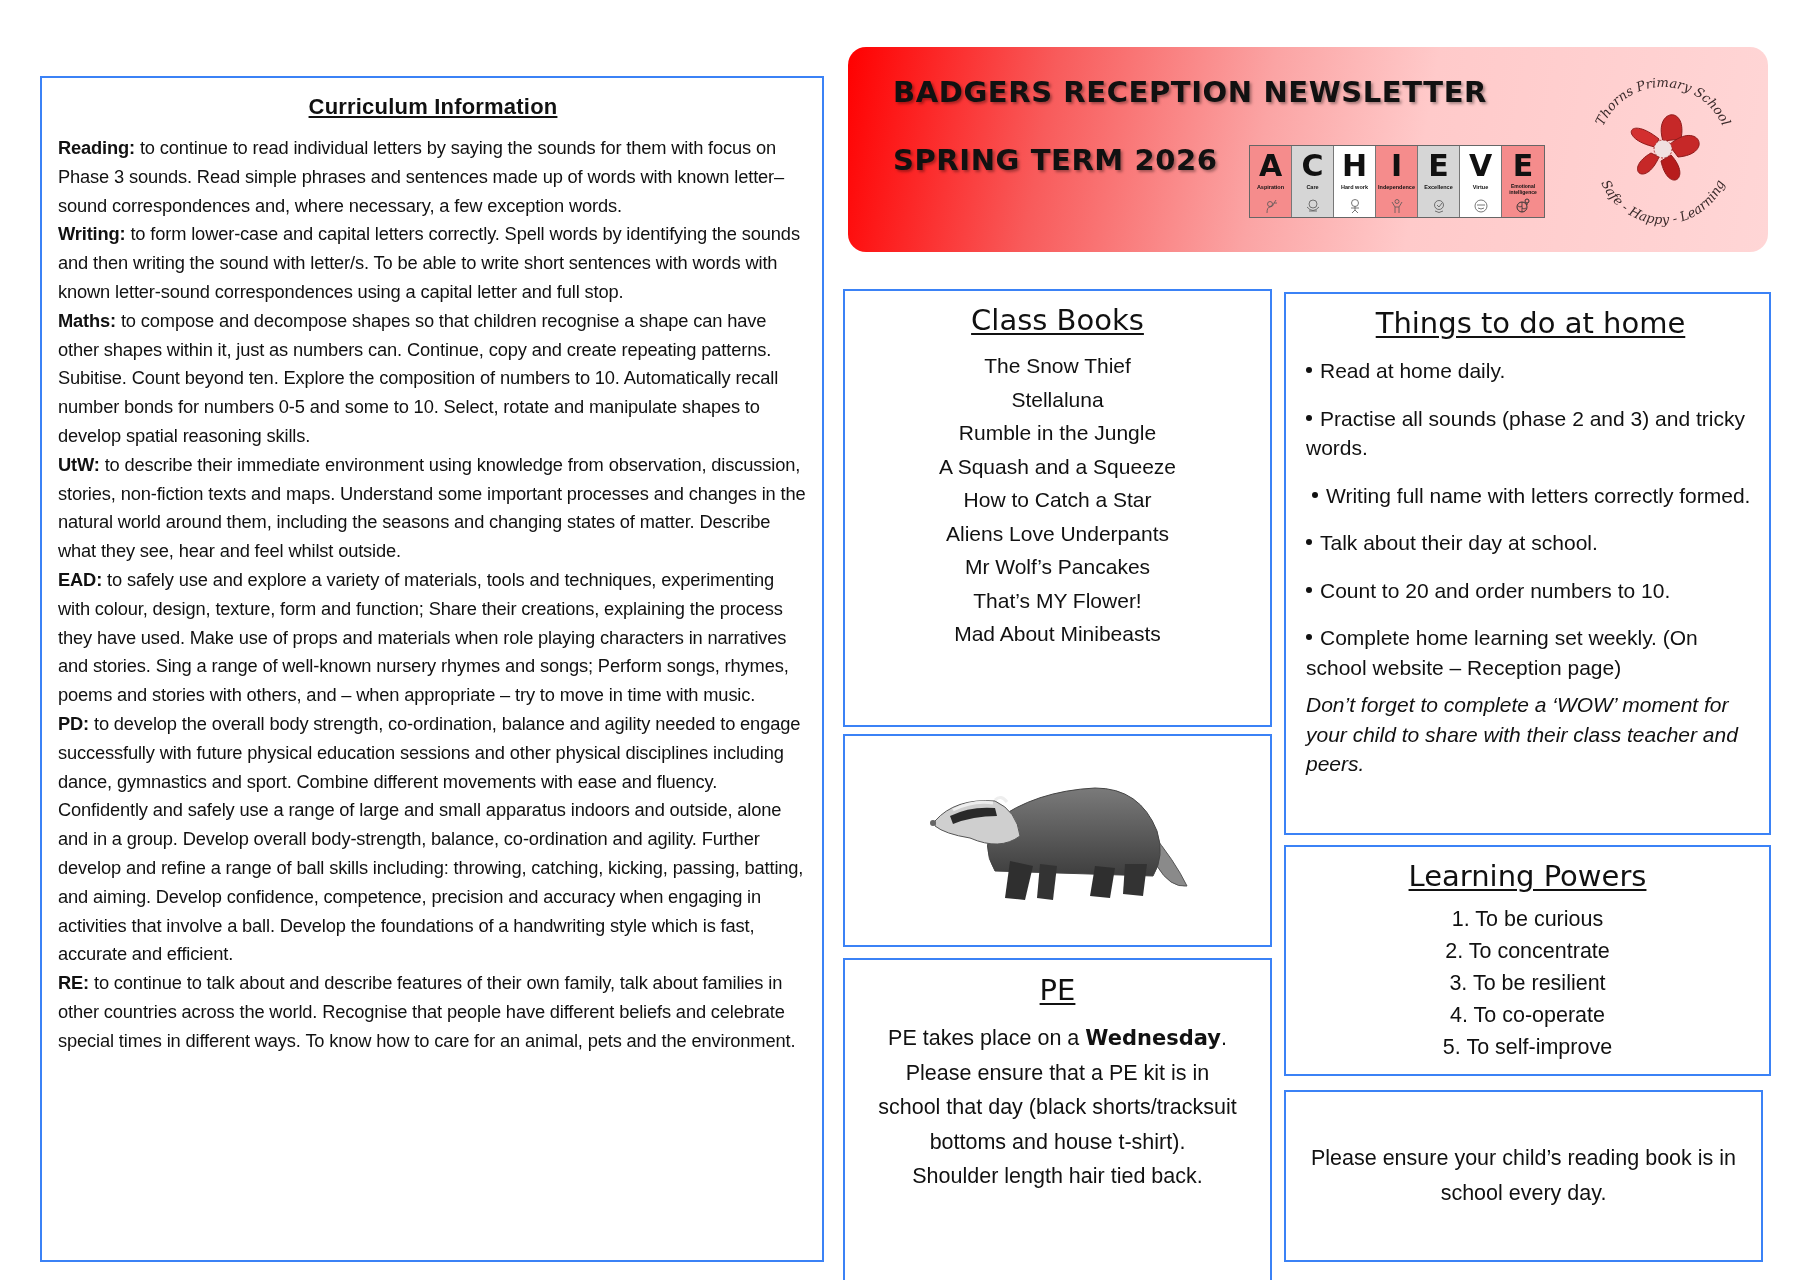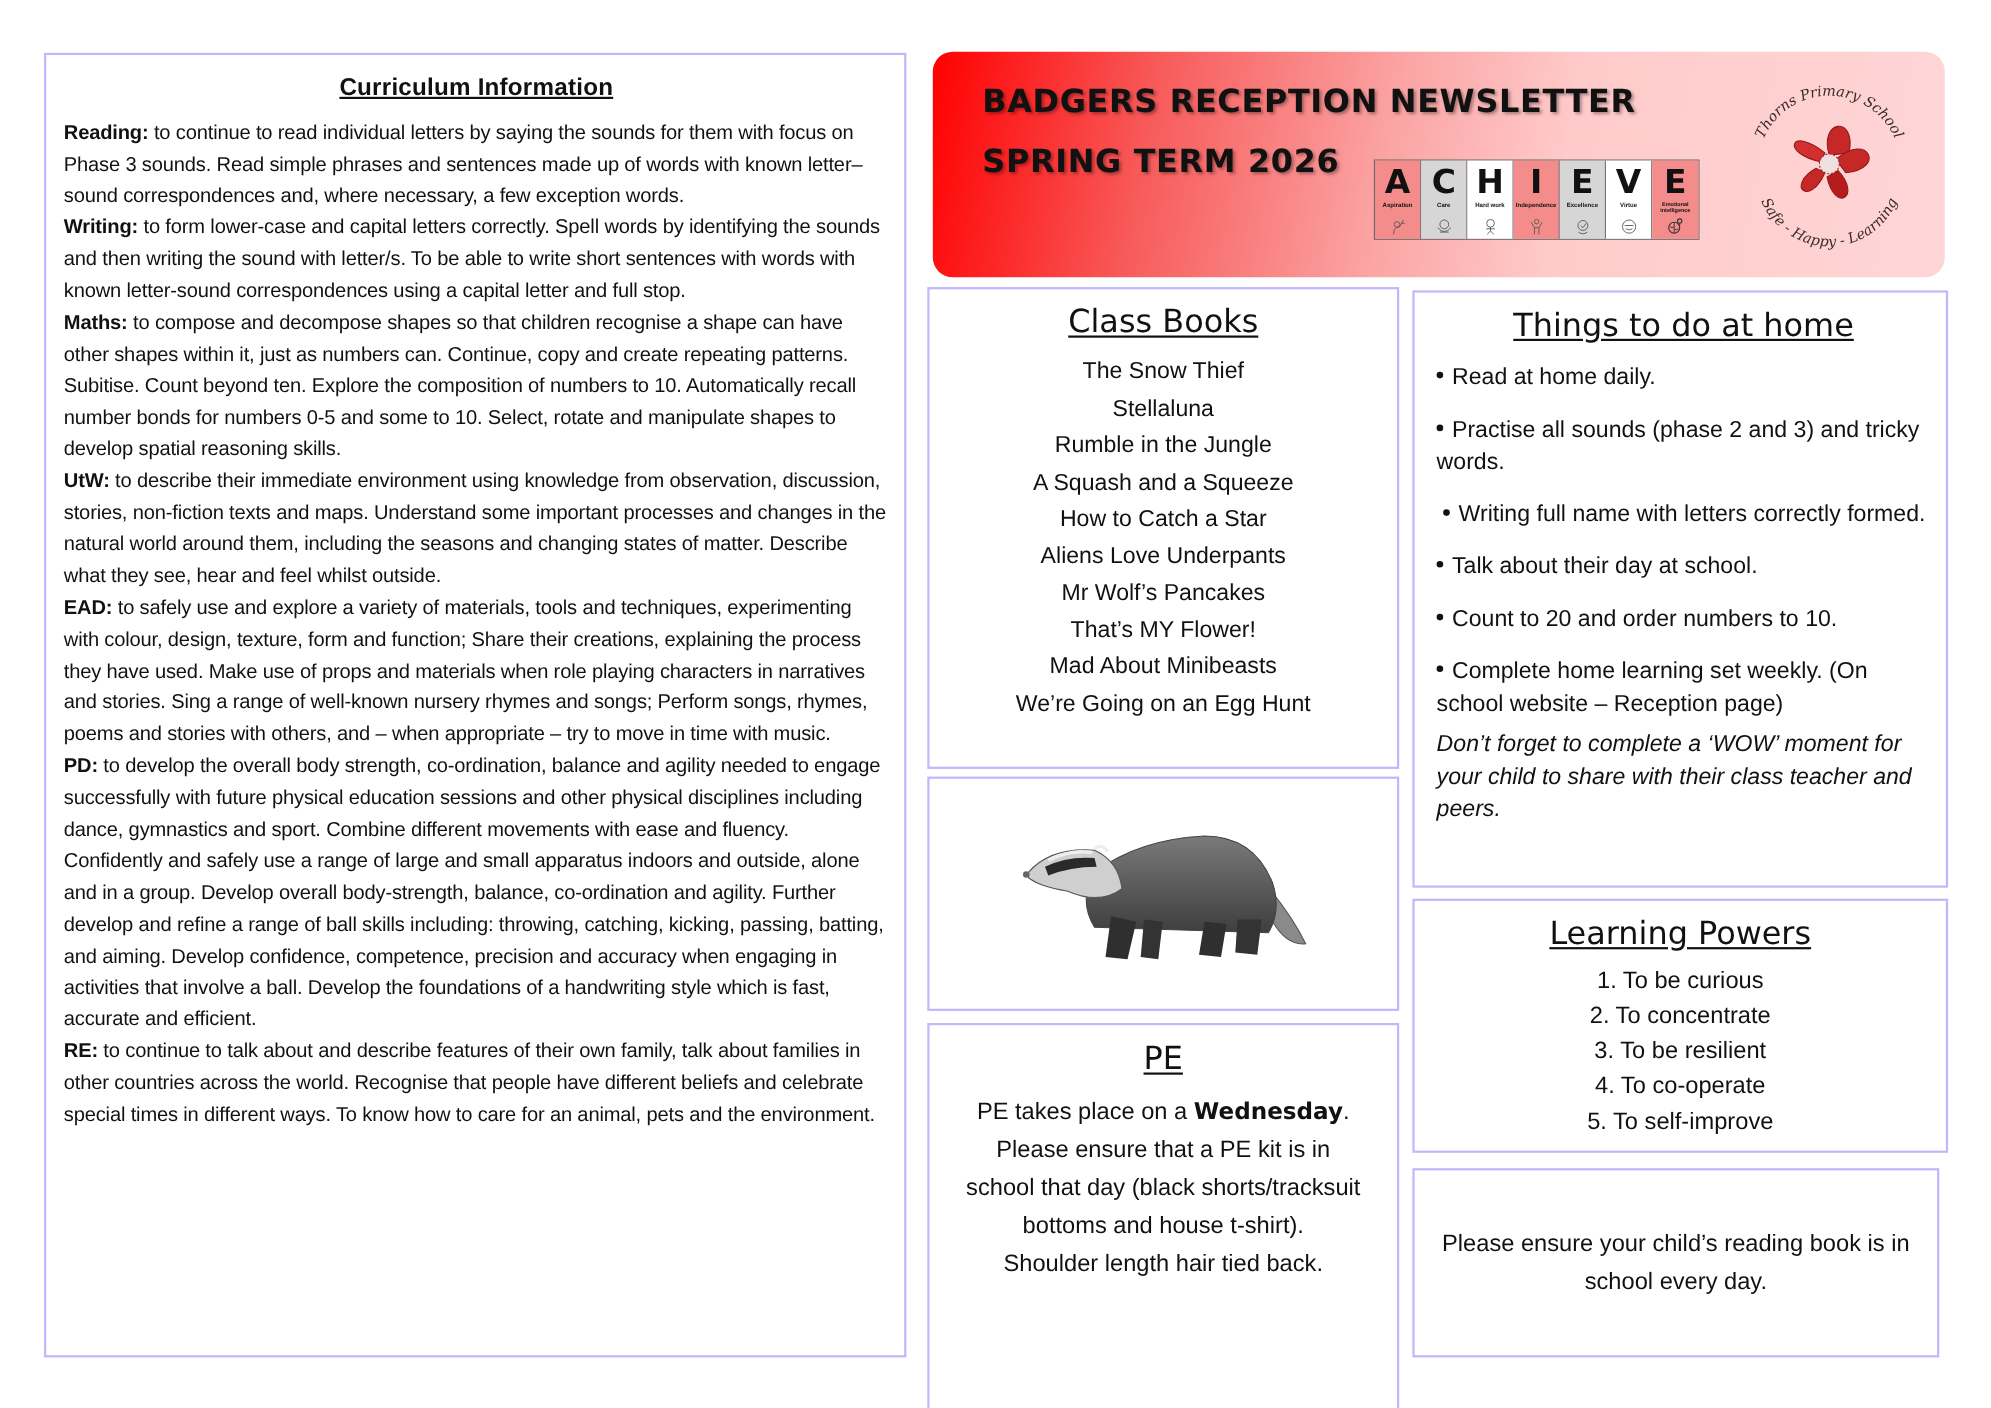--- a/index.html
+++ b/index.html
@@ -1,33 +1,33 @@
 <!DOCTYPE html>
 <html><head>
 <meta charset="utf-8">
 <style>
   * { box-sizing: border-box; margin: 0; padding: 0; }
   html, body { width: 1810px; height: 1280px; background: #ffffff; overflow: hidden; }
   body { position: relative; font-family: "Liberation Sans", "DejaVu Sans", sans-serif; color: #111; }
 
-  .box { position: absolute; border: 2px solid #c4b5fd; background: #fff; }
+  .box { position: absolute; border: 2px solid #3b82f6; background: #fff; margin-top: 28px; }
 
   
   #curriculum { left: 40px; top: 48px; width: 784px; height: 1186px; padding: 8px 14px 0 16px; }
   #curriculum .title { text-align: center; font-weight: bold; font-size: 22px; text-decoration: underline; margin-top: 8px; margin-bottom: 14px; letter-spacing: 0.2px; }
   #curriculum .para { font-size: 18.3px; line-height: 28.8px; letter-spacing: -0.15px; }
   #curriculum .para b { font-weight: bold; }
 
   
   #header { position: absolute; left: 848px; top: 47px; width: 920px; height: 205px;
     background: linear-gradient(90deg, #ff0000 0%, #ff6a6a 28%, #ffb4b4 52%, #ffcccc 70%, #ffd9d9 100%);
     background: linear-gradient(100deg, #ff0000 0%, #f85b5b 22%, #fba4a4 45%, #ffcaca 62%, #ffd6d6 100%); border-radius: 18px; }
   #header .h1 { position: absolute; left: 45px; top: 28px; font-weight: bold; font-size: 29px; letter-spacing: 0.6px; color: #111;
     text-shadow: 2px 2px 3px rgba(0,0,0,0.35); font-family: "DejaVu Sans", sans-serif; }
-  #header .h2 { position: absolute; left: 45px; top: 82px; font-weight: bold; font-size: 29px; letter-spacing: 0.6px; color: #111;
+  #header .h2 { position: absolute; left: 45px; top: 96px; font-weight: bold; font-size: 29px; letter-spacing: 0.6px; color: #111;
     text-shadow: 2px 2px 3px rgba(0,0,0,0.35); font-family: "DejaVu Sans", sans-serif; }
 
   #achieve { position: absolute; left: 401px; top: 98px; height: 73px; display: flex; border: 1px solid #666; }
   .ach { width: 42px; height: 71px; border-right: 1px solid #777; text-align: center; position: relative; }
   .ach:last-child { border-right: none; }
   .ach .letter { font-family: "DejaVu Sans", sans-serif; font-weight: bold; font-size: 30px; line-height: 36px; margin-top: 2px; }
   .ach .word { font-size: 5.5px; font-weight: bold; line-height: 6px; height: 13px; padding: 0 1px; }
   .ach .ico { display: block; margin: 1px auto 0; width: 16px; height: 16px; }
   .ach.pink { background: #f58c8c; }
   .ach.grey { background: #d6d6d6; }
@@ -174,21 +174,20 @@
   <div class="sec-title">Class Books</div>
   <div class="book">The Snow Thief</div>
   <div class="book">Stellaluna</div>
   <div class="book">Rumble in the Jungle</div>
   <div class="book">A Squash and a Squeeze</div>
   <div class="book">How to Catch a Star</div>
   <div class="book">Aliens Love Underpants</div>
   <div class="book">Mr Wolf’s Pancakes</div>
   <div class="book">That’s MY Flower!</div>
   <div class="book">Mad About Minibeasts</div>
-  <div class="book">We’re Going on an Egg Hunt</div>
 </div>
 
 <div id="badgerbox" class="box">
   <svg width="270" height="135" viewBox="0 0 270 135">
     <defs>
       <linearGradient id="bodyG" x1="0" y1="0" x2="0" y2="1">
         <stop offset="0" stop-color="#7a7a7a"></stop>
         <stop offset="1" stop-color="#3e3e3e"></stop>
       </linearGradient>
     </defs>

